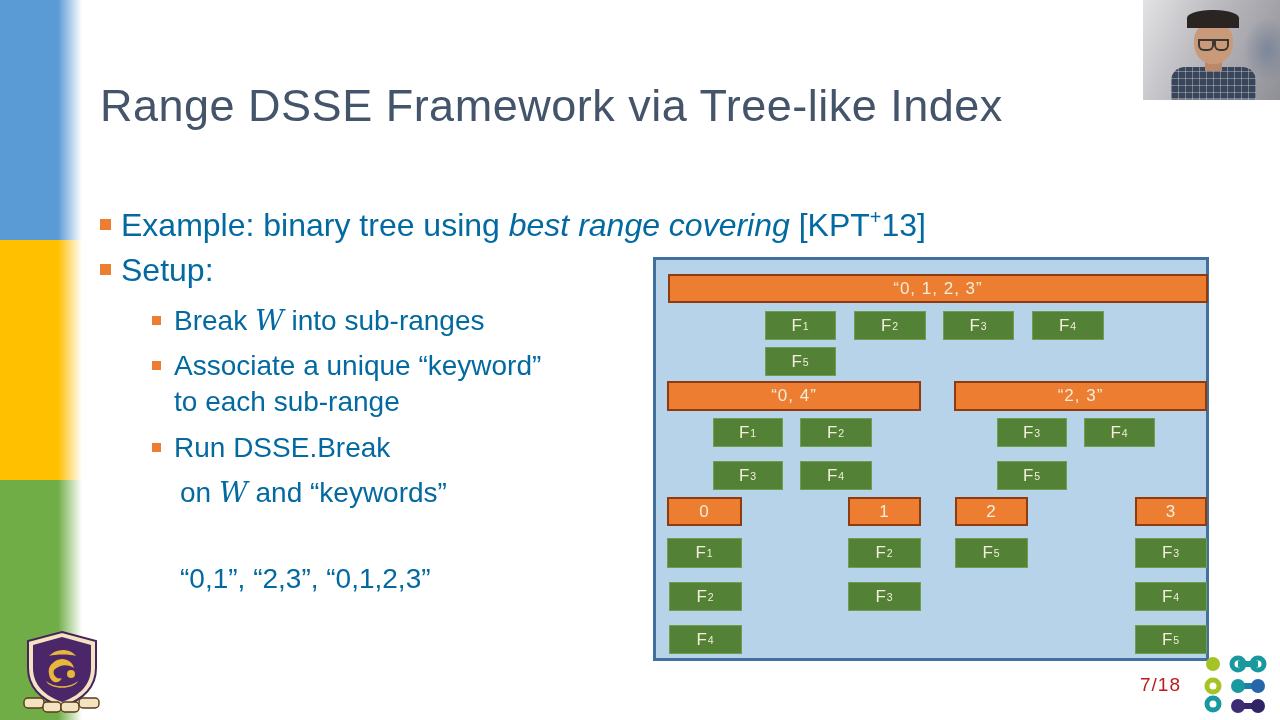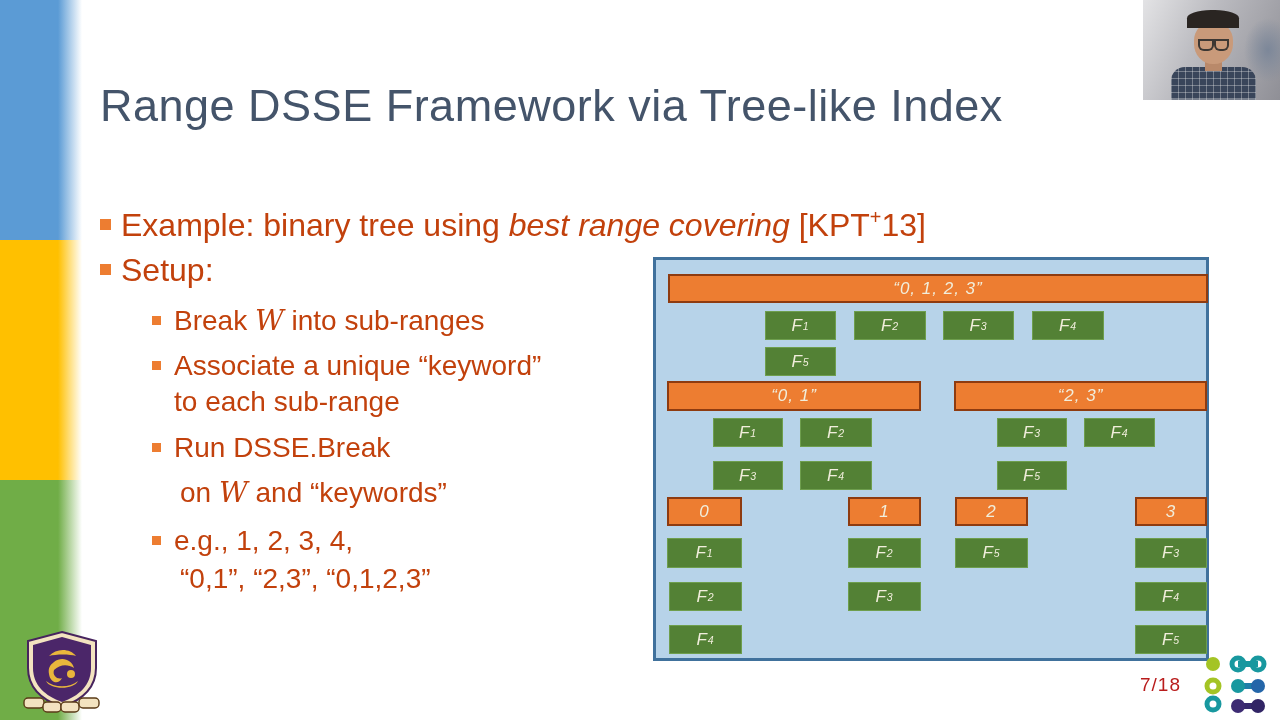--- a/index.html
+++ b/index.html
@@ -8,33 +8,33 @@
 
   
   .stripe{position:absolute;left:0;width:82px;height:240px;}
   .stripe.blue  {top:0;   background:linear-gradient(90deg,#5B9BD5 0 58px,rgba(255,255,255,0) 82px);}
   .stripe.yellow{top:240px;background:linear-gradient(90deg,#FFC000 0 58px,rgba(255,255,255,0) 82px);}
   .stripe.green {top:480px;background:linear-gradient(90deg,#70AD47 0 58px,rgba(255,255,255,0) 82px);}
 
   .title{position:absolute;left:100px;top:80px;width:1050px;
          font-size:45px;letter-spacing:.5px;color:#44546A;font-weight:400;}
 
-  .line{position:absolute;color:#c2410c;white-space:nowrap;}
+  .line{position:absolute;color:#0369a1;white-space:nowrap;}
   .lv1{left:100px;font-size:32px;line-height:40px;}
   .lv2{left:152px;font-size:28px;line-height:36px;}
   .sq{display:inline-block;background:#ED7D31;vertical-align:middle;margin-right:10px;}
   .lv1 .sq{width:11px;height:11px;margin-top:-6px;}
   .lv2 .sq{width:9px;height:9px;margin-top:-5px;margin-right:13px;}
   .it{font-style:italic;}
   .sup{font-size:.62em;vertical-align:super;}
   .sw{font-family:"DejaVu Serif",serif;font-style:italic;}
 
   
   .diagram{position:absolute;left:653px;top:257px;width:556px;height:404px;
-           background:#B7D3E9;border:3px solid #40719C;box-sizing:border-box;font-style:italic;}
+           background:#B7D3E9;border:3px solid #40719C;box-sizing:border-box;}
   .dbox{position:absolute;box-sizing:border-box;display:flex;align-items:center;justify-content:center;
         color:#F1EEDC;font-size:17px;letter-spacing:1px;}
   .dbox.range{background:#ED7D31;border:2px solid #8E3B10;}
   .dbox.file{background:#538135;border:1px solid #6E9E4E;}
   .dbox sub{font-size:.62em;line-height:0;}
 
   
   .webcam{position:absolute;left:1143px;top:0;width:137px;height:100px;overflow:hidden;
           background:linear-gradient(115deg,#e3e3e5 0%,#bcbcc1 40%,#8f8f96 100%);}
   .webcam .blur{position:absolute;right:-12px;top:18px;width:48px;height:64px;
@@ -86,30 +86,27 @@
   </div>
   <div class="line lv2" style="top:384px;left:174px">
     <span>to each sub-range</span>
   </div>
   <div class="line lv2" style="top:430px">
     <span class="sq"></span><span>Run DSSE.Break</span>
   </div>
   <div class="line lv2" style="top:475px;left:180px">
     <span>on </span><span class="sw">W</span><span> and “keywords”</span>
   </div>
-  <div class="line lv2" style="top:523px">
-    <span class="sq"></span><span>e.g., 1, 2, 3, 4,</span>
-  </div>
   <div class="line lv2" style="top:561px;left:180px">
     <span>“0,1”, “2,3”, “0,1,2,3”</span>
   </div>
 
   <div class="diagram">
       <div class="dbox range" style="left: 12px; top: 14px; width: 540px; height: 29px;">“0, 1, 2, 3”</div>
-      <div class="dbox range" style="left: 11px; top: 121px; width: 254px; height: 30px;">“0, 1”</div>
+      <div class="dbox range" style="left: 11px; top: 121px; width: 254px; height: 30px;">“0, 4”</div>
       <div class="dbox range" style="left: 298px; top: 121px; width: 253px; height: 30px;">“2, 3”</div>
       <div class="dbox range" style="left: 11px; top: 237px; width: 75px; height: 29px;">0</div>
       <div class="dbox range" style="left: 192px; top: 237px; width: 73px; height: 29px;">1</div>
       <div class="dbox range" style="left: 299px; top: 237px; width: 73px; height: 29px;">2</div>
       <div class="dbox range" style="left: 479px; top: 237px; width: 72px; height: 29px;">3</div>
       <div class="dbox file" style="left: 109px; top: 51px; width: 71px; height: 29px;">F<sub>1</sub></div>
       <div class="dbox file" style="left: 198px; top: 51px; width: 72px; height: 29px;">F<sub>2</sub></div>
       <div class="dbox file" style="left: 287px; top: 51px; width: 71px; height: 29px;">F<sub>3</sub></div>
       <div class="dbox file" style="left: 376px; top: 51px; width: 72px; height: 29px;">F<sub>4</sub></div>
       <div class="dbox file" style="left: 109px; top: 87px; width: 71px; height: 29px;">F<sub>5</sub></div>

